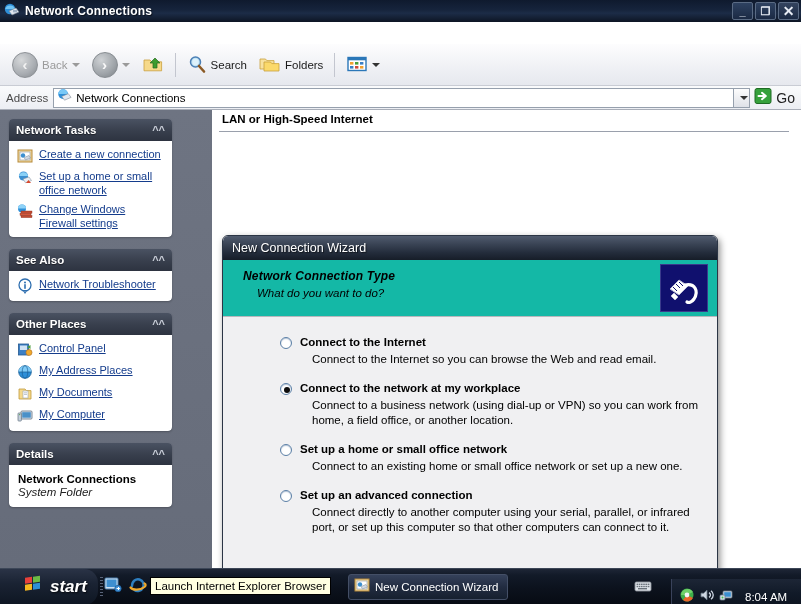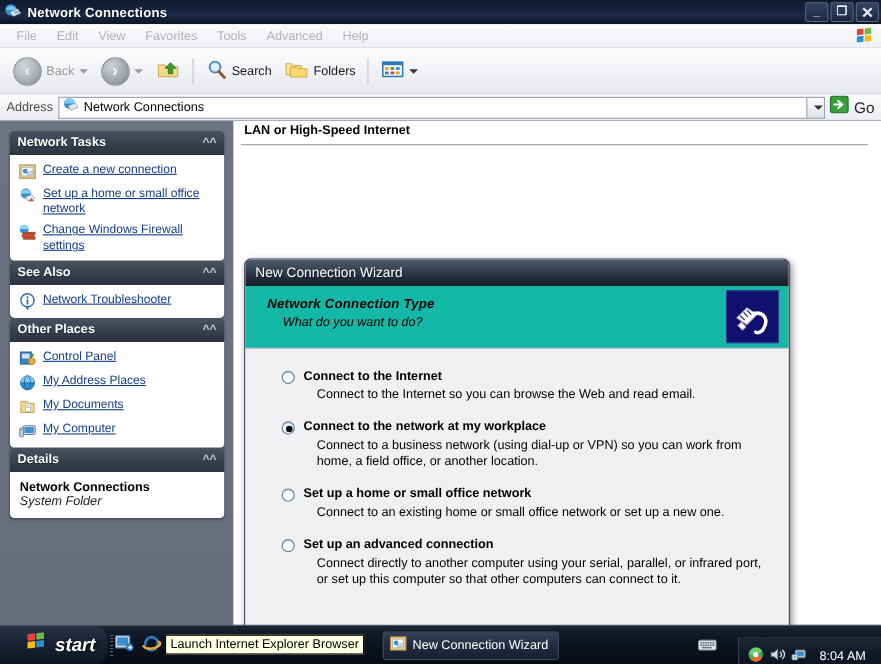--- a/index.html
+++ b/index.html
@@ -142,21 +142,21 @@
     background: #9aa0ac;
   }
 
   
   #sidebar {
     position: absolute; left: 0; top: 0; width: 212px; height: 458px;
     background: linear-gradient(to bottom, #6e7482 0%, #666c7a 100%);
     padding: 9px 0 0 9px;
   }
   .panel {
-    width: 195px; 
+    width: 163px; margin-bottom: 12px;
     border-radius: 4px; overflow: hidden;
     box-shadow: 0 1px 2px rgba(0,0,0,.25);
   }
   .panel-head {
     height: 22px;
     background: linear-gradient(to bottom, #4a5262 0%, #39404e 50%, #2d3340 100%);
     display: flex; align-items: center; justify-content: space-between;
     padding: 0 7px;
     border-top-left-radius: 4px; border-top-right-radius: 4px;
   }
@@ -224,20 +224,21 @@
   #wiz-banner .bicon {
     position: absolute; right: 9px; top: 4px; width: 48px; height: 48px;
     background: #10106e;
     border: 1px solid #3a3a8c;
   }
   #wiz-main {
     height: 277px;
     background: #f0f0f2;
     padding: 18px 16px 0 33px;
     position: relative;
+    margin-left: 24px;
   }
   .opt { margin-bottom: 14px; position: relative; padding-left: 20px; }
   .radio {
     position: absolute; left: 0; top: 2px;
     width: 12px; height: 12px; border-radius: 50%;
     background: #ffffff;
     border: 1px solid #5b7fa6;
     box-shadow: inset 0 1px 1px rgba(110,140,175,.5);
   }
   .radio.on::after {
@@ -333,37 +334,20 @@
       </svg>
     </span>
     <span class="tb-title">Network Connections</span>
     <span class="tb-buttons">
       <span class="tb-btn">_</span>
       <span class="tb-btn">❐</span>
       <span class="tb-btn close">✕</span>
     </span>
   </div>
 
-  <div id="menubar">
-    <span class="menu-item">File</span>
-    <span class="menu-item">Edit</span>
-    <span class="menu-item">View</span>
-    <span class="menu-item">Favorites</span>
-    <span class="menu-item">Tools</span>
-    <span class="menu-item">Advanced</span>
-    <span class="menu-item">Help</span>
-    <span class="winflag">
-      <svg width="22" height="20" viewBox="0 0 22 20">
-        <rect x="4" y="4" width="6" height="5.5" fill="#e8413a" transform="skewY(-6)"></rect>
-        <rect x="11" y="4" width="6" height="5.5" fill="#6cbb45" transform="skewY(-6)"></rect>
-        <rect x="4" y="10.5" width="6" height="5.5" fill="#2d8fd5" transform="skewY(-6)"></rect>
-        <rect x="11" y="10.5" width="6" height="5.5" fill="#f6b91e" transform="skewY(-6)"></rect>
-      </svg>
-    </span>
-  </div>
 
   <div id="toolbar">
     <span class="tbar-btn disabled">
       <span class="navcircle back">‹</span>
       <span class="lbl">Back</span>
       <span class="arrow-dn dim"></span>
     </span>
     <span class="tbar-btn">
       <span class="navcircle fwd">›</span>
       <span class="arrow-dn dim"></span>

